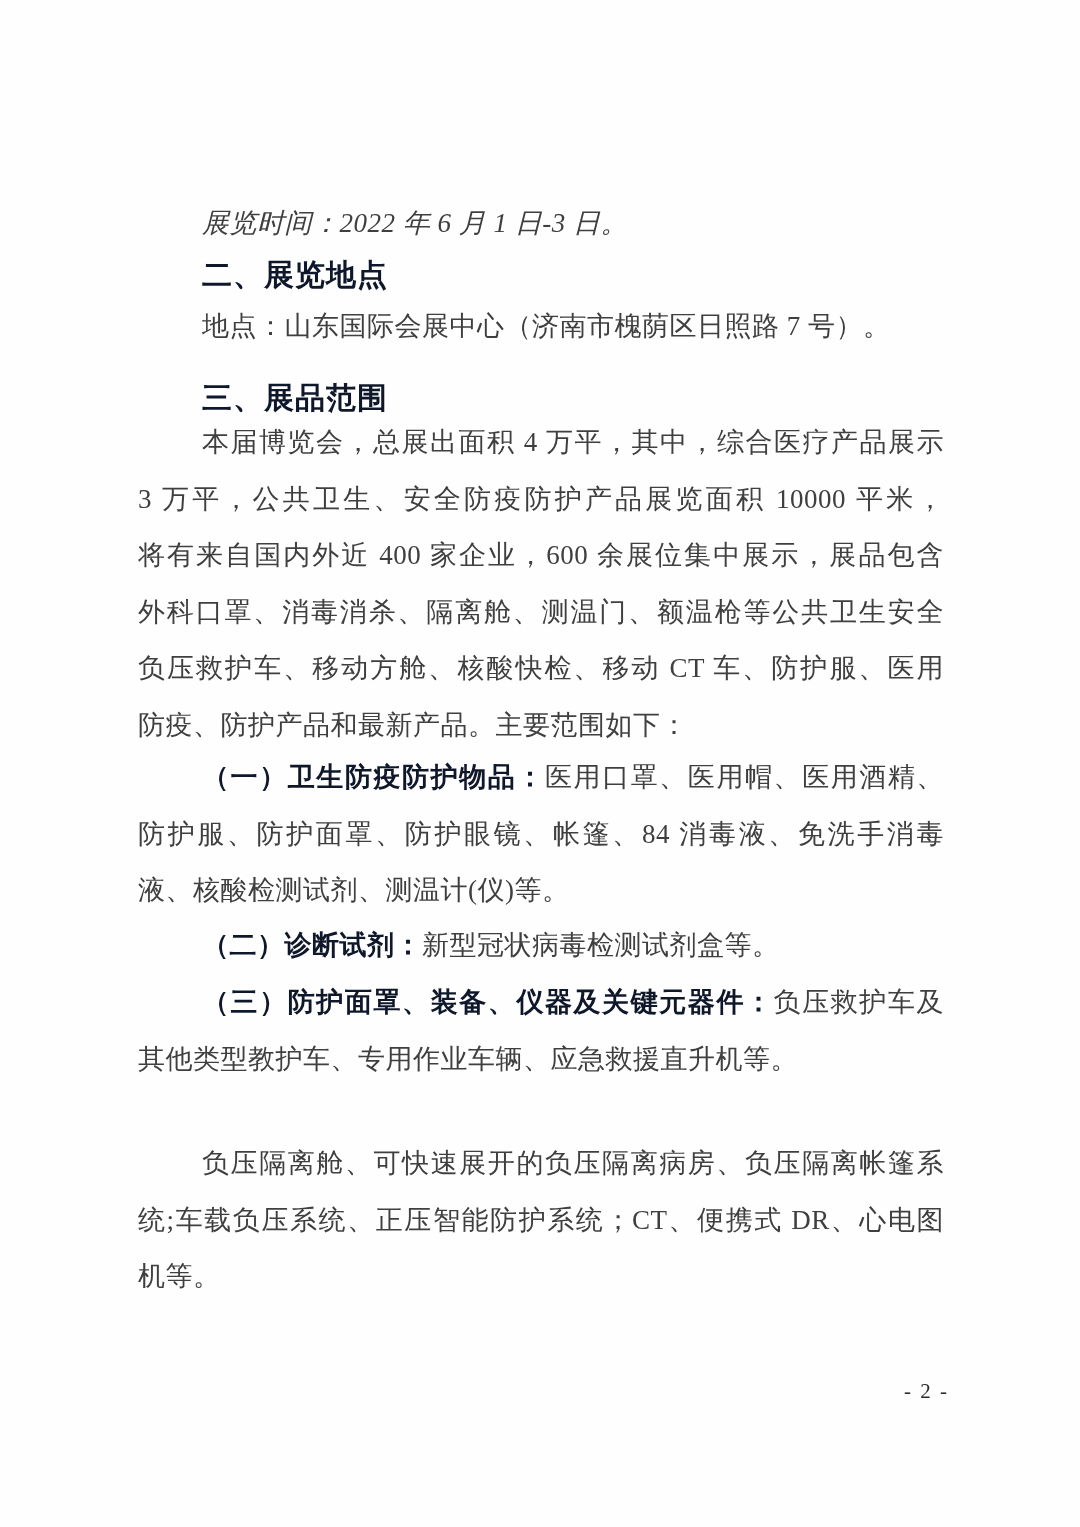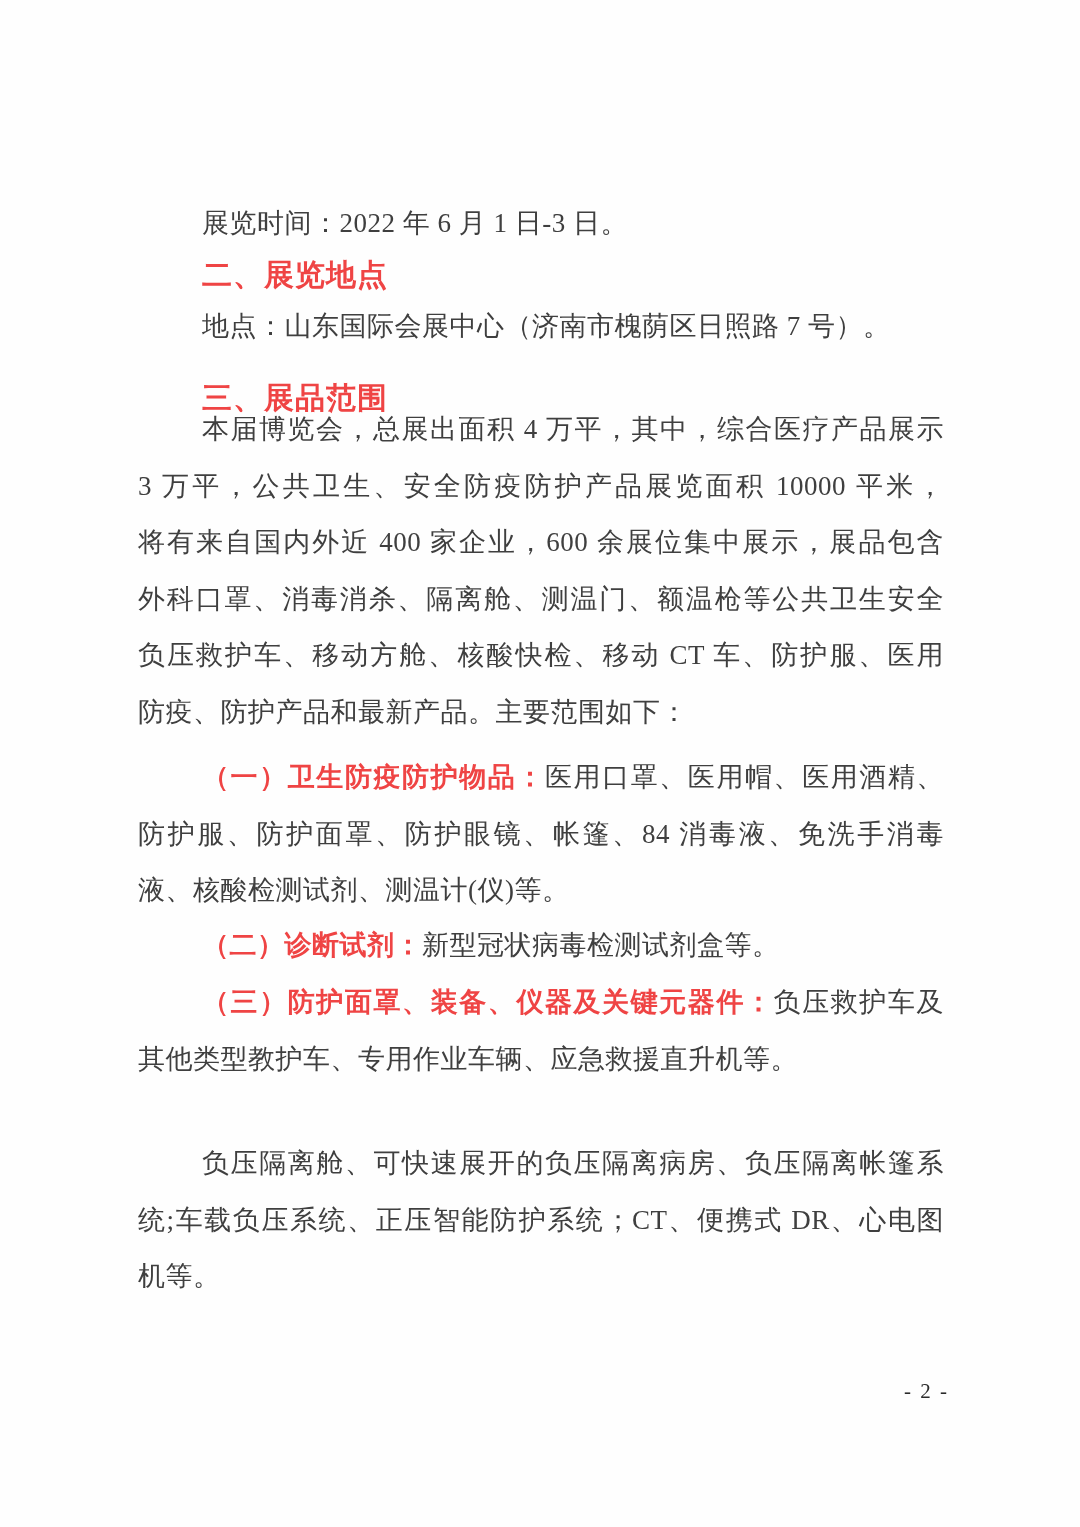--- a/index.html
+++ b/index.html
@@ -40,52 +40,52 @@
   .block.heading .line {
     font-family: "Liberation Sans", sans-serif;
     font-weight: 700;
     font-size: 30px;
     letter-spacing: 1px;
     color: #161616;
   }
   .seg { font-weight: inherit; }
   .seg.bold {
     font-weight: 700;
-    color: #ef4444;
+    color: #0f172a;
   }
   #page-number {
     position: absolute;
     right: 131px;
     top: 1378px;
     font-family: "Liberation Serif", serif;
     font-size: 21px;
     line-height: 26px;
     letter-spacing: 2px;
     color: #2a2a2a;
     text-align: right;
   }
 </style>
 </head>
 <body>
 
 <div id="page">
   <div id="doc-blocks">
-      <div class="block body" style="top: 195px;">
+      <div class="block body" style="top: 195px; font-style: italic;">
         <div class="line indent"><span class="seg">展览时间：2022 年 6 月 1 日-3 日。</span></div>
       </div>
       <div class="block heading" style="top: 247px;">
         <div class="line indent"><span class="seg bold">二、展览地点</span></div>
       </div>
       <div class="block body" style="top: 298px;">
         <div class="line indent"><span class="seg">地点：山东国际会展中心（济南市槐荫区日照路 7 号）。</span></div>
       </div>
       <div class="block heading" style="top: 370px;">
         <div class="line indent"><span class="seg bold">三、展品范围</span></div>
       </div>
-      <div class="block body" style="top: 401px;">
+      <div class="block body" style="top: 414px;">
         <div class="line indent stretch"><span class="seg">本届博览会，总展出面积 4 万平，其中，综合医疗产品展示</span></div>
         <div class="line stretch"><span class="seg">3 万平，公共卫生、安全防疫防护产品展览面积 10000 平米，</span></div>
         <div class="line stretch"><span class="seg">将有来自国内外近 400 家企业，600 余展位集中展示，展品包含</span></div>
         <div class="line stretch"><span class="seg">外科口罩、消毒消杀、隔离舱、测温门、额温枪等公共卫生安全</span></div>
         <div class="line stretch"><span class="seg">负压救护车、移动方舱、核酸快检、移动 CT 车、防护服、医用</span></div>
         <div class="line"><span class="seg">防疫、防护产品和最新产品。主要范围如下：</span></div>
       </div>
       <div class="block body" style="top: 749px;">
         <div class="line indent stretch"><span class="seg bold">（一）卫生防疫防护物品：</span><span class="seg">医用口罩、医用帽、医用酒精、</span></div>
         <div class="line stretch"><span class="seg">防护服、防护面罩、防护眼镜、帐篷、84 消毒液、免洗手消毒</span></div>

